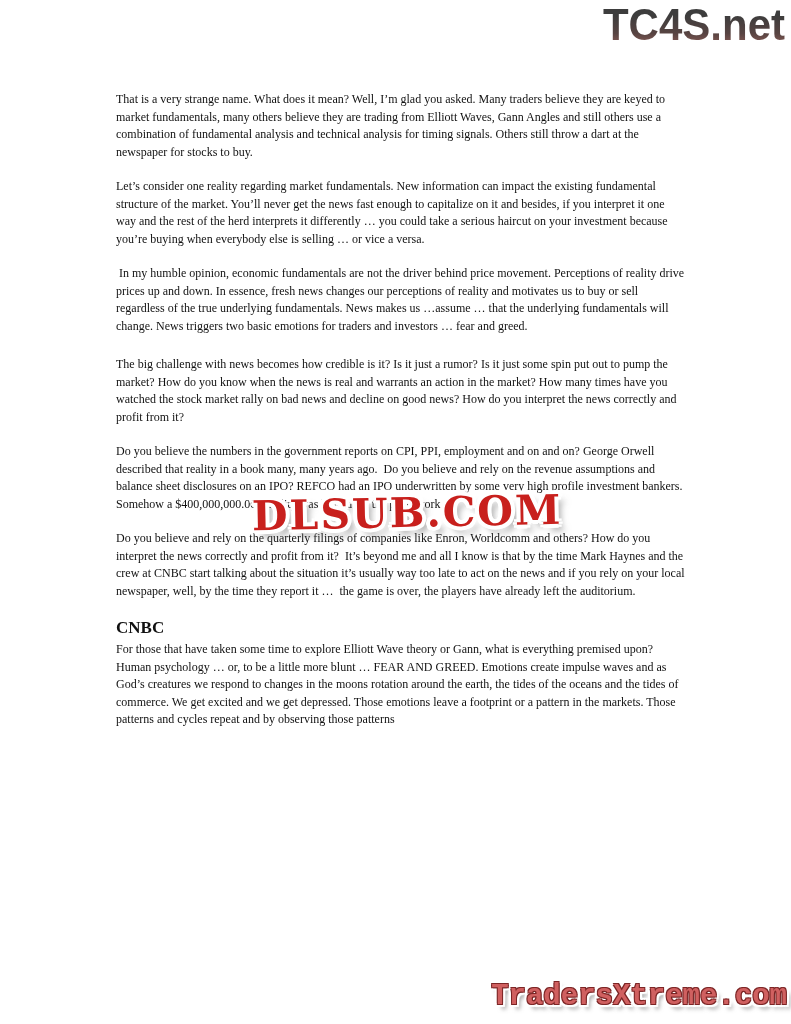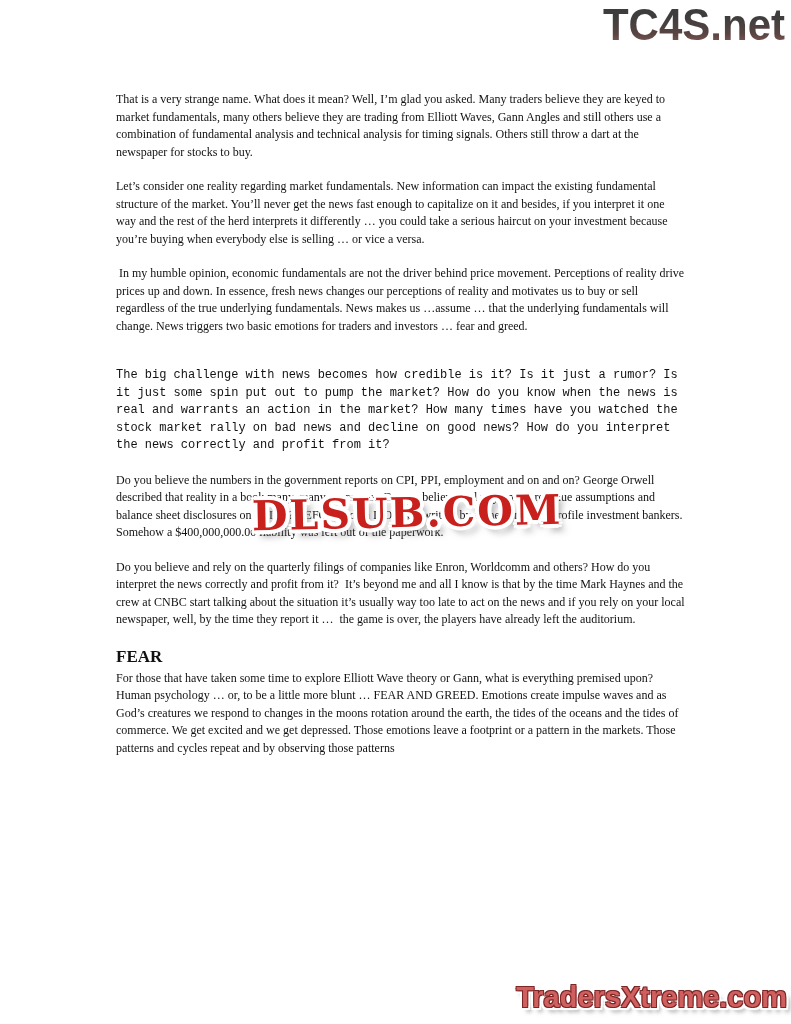--- a/index.html
+++ b/index.html
@@ -35,40 +35,40 @@
   }
   .content h2 {
     font-size:17px; line-height:22px; font-weight:bold;
     margin:4px 0 2px 0;
   }
   .content p {
     font-size:12px; line-height:17.5px;
     margin:0 0 17px 0;
     white-space:pre-wrap;
   }
-  .content p.extra-gap { margin-top:32px;font-family:Liberation Mono, monospace; }
+  .content p.extra-gap { margin-top:21px; }
 
   
   .stamp {
     position:absolute; left:252px; top:488px;
     font-family:"DejaVu Serif", serif;
     font-weight:bold; font-size:41px; line-height:50px;
     letter-spacing:2px;
     color:#c8201d;
     transform:rotate(-1.2deg);
     text-shadow:
       -3px -3px 0 #ffffff, -3px 3px 0 #ffffff, 3px -3px 0 #ffffff, 3px 3px 0 #ffffff,
       -4px 0 0 #ffffff, 4px 0 0 #ffffff, 0 -4px 0 #ffffff, 0 4px 0 #ffffff,
       6px 7px 6px rgba(110,110,110,0.55);
   }
 
   
   .logo-bottom {
     position:absolute; right:4px; bottom:10px;
-    font-family:Liberation Sans, sans-serif;
+    font-family:Liberation Mono, monospace;
     font-weight:bold; font-size:29px; line-height:34px;
     color:#d06060;
     text-shadow:
       -1px -1px 0 #7c2626, 1px -1px 0 #7c2626, -1px 1px 0 #7c2626, 1px 1px 0 #7c2626,
       -3px -3px 1px #ffffff, 3px -3px 1px #ffffff, -3px 3px 1px #ffffff, 3px 3px 1px #ffffff,
       -3px 0 1px #ffffff, 3px 0 1px #ffffff, 0 -3px 1px #ffffff, 0 3px 1px #ffffff,
       4px 5px 4px rgba(95,95,95,0.6);
   }
 </style>
 </head>
@@ -78,21 +78,21 @@
 
   <div class="logo-top">TC4S.net</div>
 
   <div class="content">
     <p>That is a very strange name. What does it mean? Well, I’m glad you asked. Many traders believe they are keyed to market fundamentals, many others believe they are trading from Elliott Waves, Gann Angles and still others use a combination of fundamental analysis and technical analysis for timing signals. Others still throw a dart at the newspaper for stocks to buy.</p>
     <p>Let’s consider one reality regarding market fundamentals. New information can impact the existing fundamental structure of the market. You’ll never get the news fast enough to capitalize on it and besides, if you interpret it one way and the rest of the herd interprets it differently … you could take a serious haircut on your investment because you’re buying when everybody else is selling … or vice a versa.</p>
     <p> In my humble opinion, economic fundamentals are not the driver behind price movement. Perceptions of reality drive prices up and down. In essence, fresh news changes our perceptions of reality and motivates us to buy or sell regardless of the true underlying fundamentals. News makes us …assume … that the underlying fundamentals will change. News triggers two basic emotions for traders and investors … fear and greed.</p>
     <p class="extra-gap">The big challenge with news becomes how credible is it? Is it just a rumor? Is it just some spin put out to pump the market? How do you know when the news is real and warrants an action in the market? How many times have you watched the stock market rally on bad news and decline on good news? How do you interpret the news correctly and profit from it?</p>
     <p>Do you believe the numbers in the government reports on CPI, PPI, employment and on and on? George Orwell described that reality in a book many, many years ago.  Do you believe and rely on the revenue assumptions and balance sheet disclosures on an IPO? REFCO had an IPO underwritten by some very high profile investment bankers. Somehow a $400,000,000.00 liability was left out of the paperwork.</p>
     <p>Do you believe and rely on the quarterly filings of companies like Enron, Worldcomm and others? How do you interpret the news correctly and profit from it?  It’s beyond me and all I know is that by the time Mark Haynes and the crew at CNBC start talking about the situation it’s usually way too late to act on the news and if you rely on your local newspaper, well, by the time they report it …  the game is over, the players have already left the auditorium.</p>
-    <h2>FEAR</h2>
+    <h2>CNBC</h2>
     <p>For those that have taken some time to explore Elliott Wave theory or Gann, what is everything premised upon? Human psychology … or, to be a little more blunt … FEAR AND GREED. Emotions create impulse waves and as God’s creatures we respond to changes in the moons rotation around the earth, the tides of the oceans and the tides of commerce. We get excited and we get depressed. Those emotions leave a footprint or a pattern in the markets. Those patterns and cycles repeat and by observing those patterns</p>
   </div>
 
   <div class="stamp">DLSUB.COM</div>
 
   <div class="logo-bottom">TradersXtreme.com</div>
 
 </div>
 
 </body></html>

